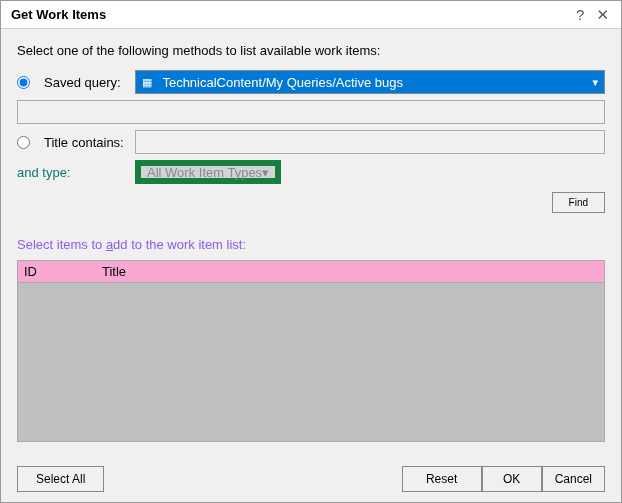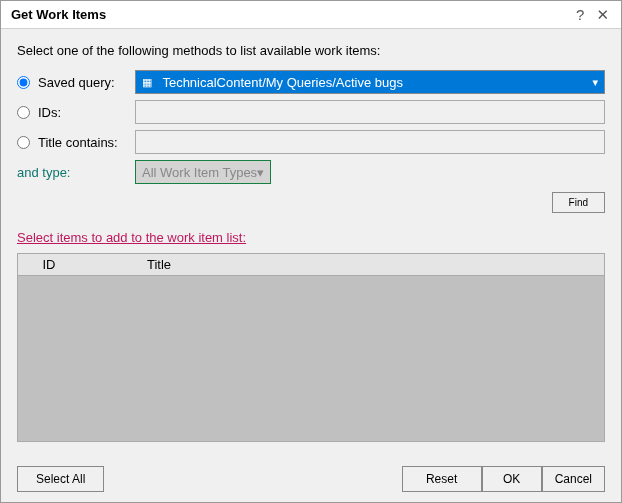--- a/index.html
+++ b/index.html
@@ -81,21 +81,21 @@
 
     .form-row {
       display: flex;
       align-items: center;
       gap: 8px;
     }
 
     .radio-label {
       display: flex;
       align-items: center;
-      gap: 8px;
+      gap: 14px;
       min-width: 110px;
       white-space: nowrap;
       cursor: pointer;
     }
 
     .radio-label input[type="radio"] {
       margin: 0;
       cursor: pointer;
     }
 
@@ -160,21 +160,21 @@
     }
 
     .and-type-label {
       min-width: 110px;
       color: #0f766e;
     }
 
     .type-select {
       flex: 1;
       height: 24px;
-      border: 1px solid #15803d;
+      border: 6px solid #15803d;
       background: #d4d4d4;
       padding: 2px 6px;
       color: #888;
       display: flex;
       align-items: center;
       justify-content: space-between;
       cursor: not-allowed;
     }
 
     .find-row {
@@ -184,45 +184,43 @@
 
     .find-btn {
       background: #f0f0f0;
       border: 1px solid #888;
       padding: 4px 16px;
       cursor: pointer;
       font-size: 10px;
     }
 
     .section-label {
-      color: #be185d;
-      margin-top: 9px;
-      text-decoration: underline;
+      color: #8b5cf6;
+      margin-top: 16px;
     }
 
     .underline {
       text-decoration: underline;
     }
 
     .result-table {
       border: 1px solid #aaa;
       background: #fff;
       flex: 1;
       display: flex;
       flex-direction: column;
       overflow: hidden;
     }
 
     .table-header {
       display: flex;
-      background: #e5e5e5;
+      background: #f9a8d4;
       border-bottom: 1px solid #aaa;
       padding: 3px 6px;
-      gap: 60px;
-      text-align: center;
+      gap: 28px;
     }
 
     .table-header-cell {
       font-weight: normal;
       color: #000;
       min-width: 50px;
     }
 
     .table-body {
       flex: 1;
@@ -300,24 +298,20 @@
             <span class="select-text">
               <span class="grid-icon">▦</span>
               <span>TechnicalContent/My Queries/Active bugs</span>
             </span>
             <span class="select-arrow">▾</span>
           </div>
         </div>
       </div>
 
       <div class="form-row">
-        <label class="radio-label">
-          <input type="radio" name="method" style="">
-          <span>IDs:</span>
-        </label>
         <div class="field-control">
           <input type="text" class="text-input" disabled="" style="">
         </div>
       </div>
 
       <div class="form-row">
         <label class="radio-label">
           <input type="radio" name="method" style="">
           <span>Title contains:</span>
         </label>

